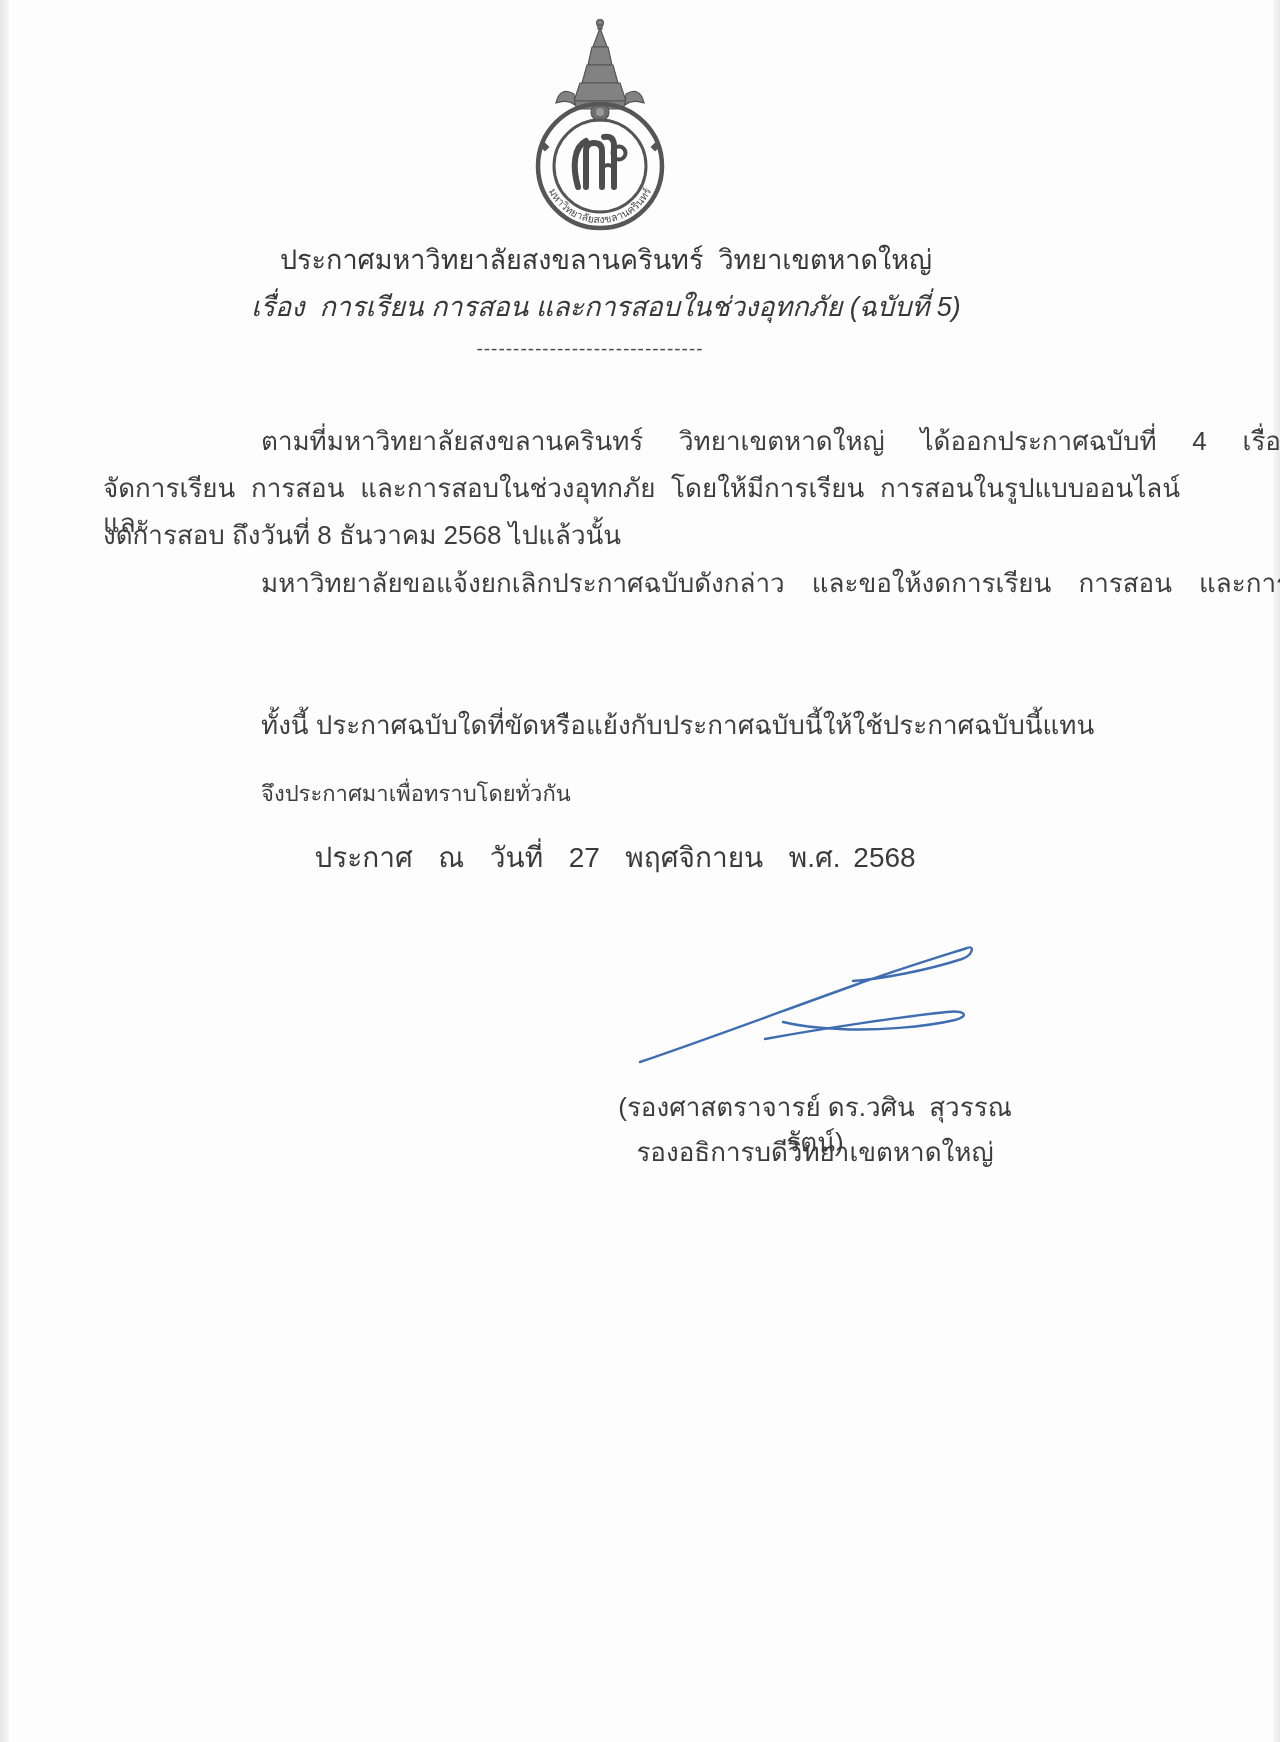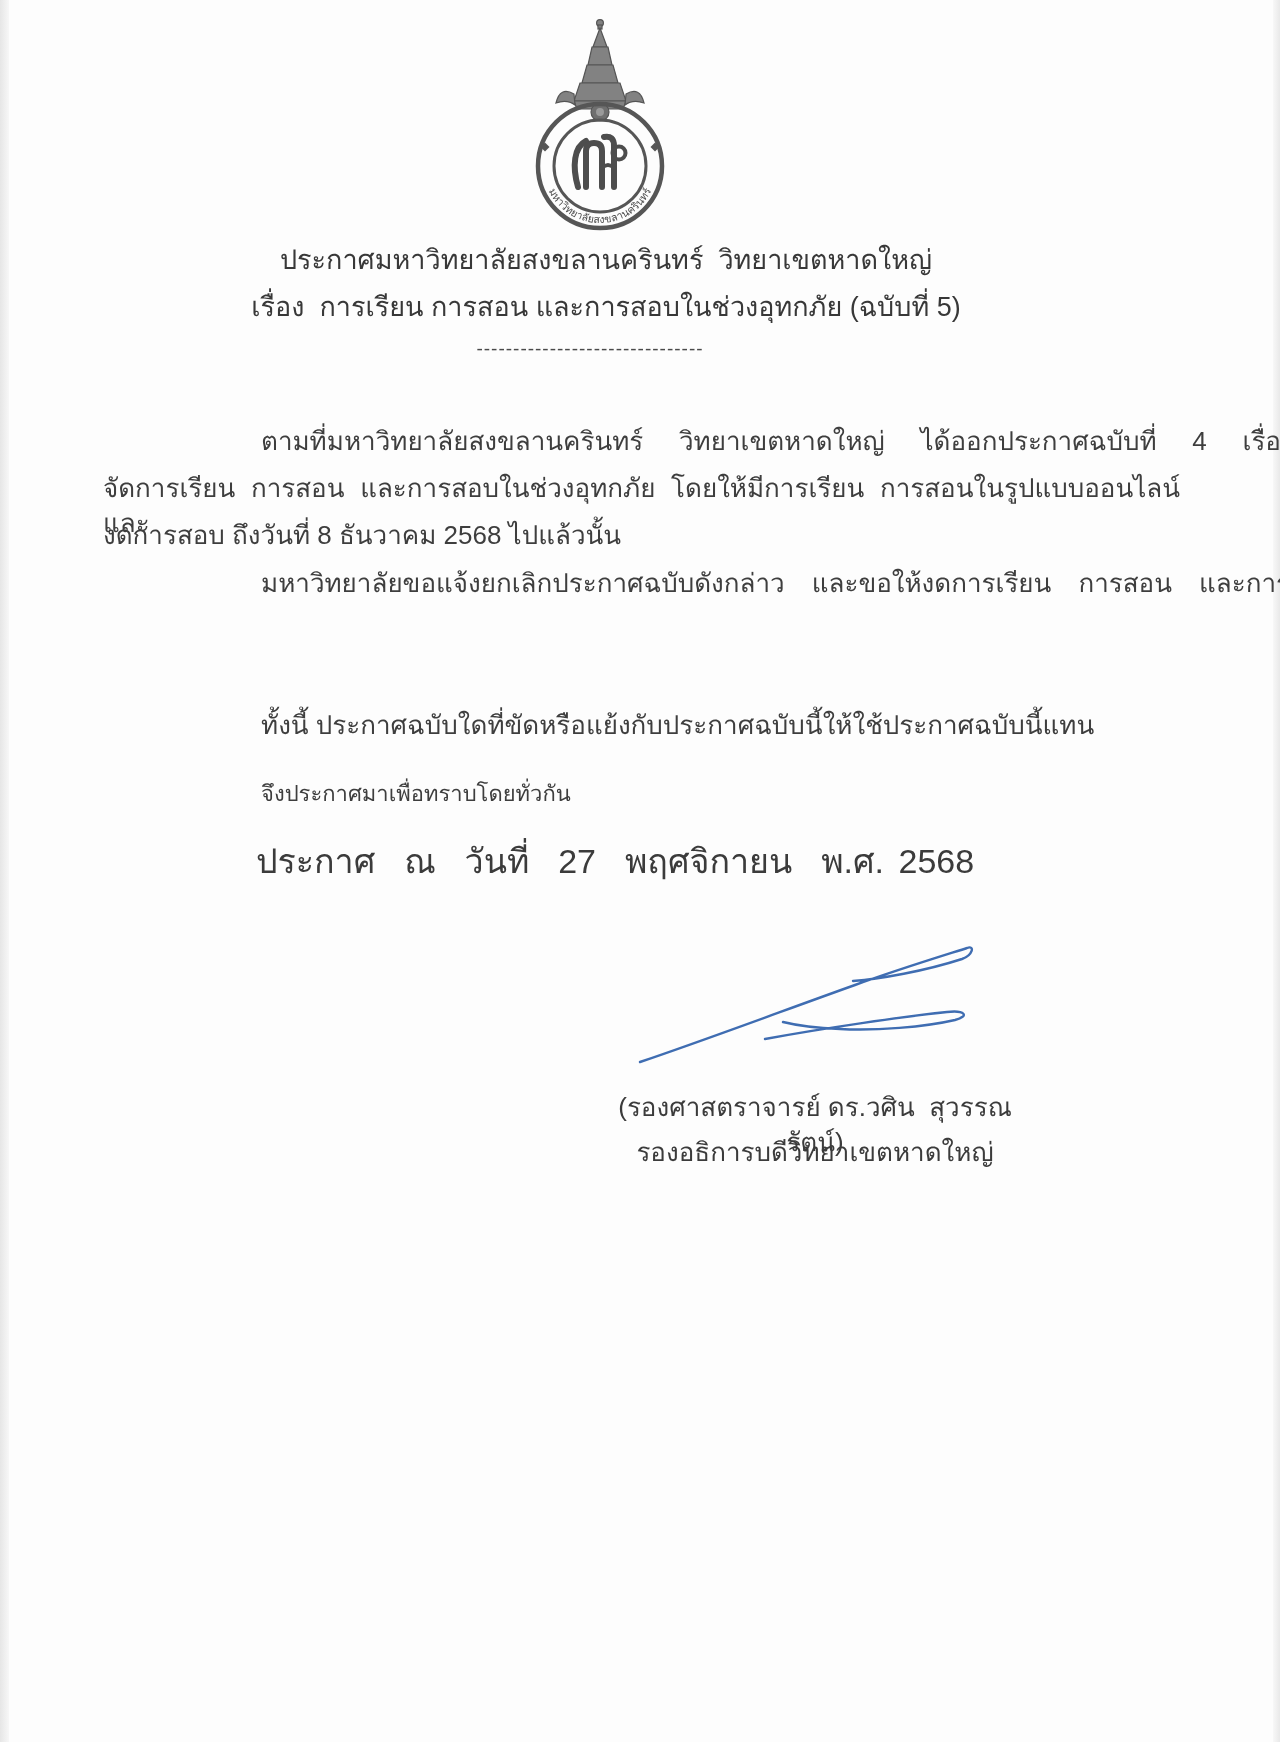--- a/index.html
+++ b/index.html
@@ -12,30 +12,30 @@
     color:#3e3e3e;
   }
   .edge-left{position:absolute;left:0;top:0;width:9px;height:100%;
     background:linear-gradient(90deg,#e6e6e6,#f7f7f7);}
   .edge-right{position:absolute;right:0;top:0;width:7px;height:100%;
     background:linear-gradient(270deg,#e9e9e9,#f8f8f8);}
   .line{position:absolute;white-space:pre-wrap;line-height:1.35;}
   .crest{position:absolute;left:520px;top:16px;width:160px;height:226px;}
   .title{left:0;width:1180px;text-align:center;font-size:27px;color:#383838;margin-left:16px;}
   .t1{top:242px;}
-  .t2{top:289px;}
+  .t2{top:289px;font-style:italic;}
   .sep{top:336px;left:0;width:1180px;text-align:center;font-size:19px;
        letter-spacing:1px;color:#4a4a4a;}
   .body-line{left:103px;width:1077px;font-size:26px;}
   .indent{padding-left:158px;}
   .fill{text-align:justify;text-align-last:justify;}
   .b0{top:424px;} .b1{top:471px;} .b2{top:518px;}
   .b3{top:566px;} .b4{top:613px;} .b5{top:660px;} .b6{top:708px;}
   .closing{top:779px;left:261px;font-size:22px;}
-  .dateline{top:839px;left:0;width:1230px;text-align:center;font-size:34px;
+  .dateline{top:839px;left:0;width:1230px;text-align:center;font-size:28px;
             word-spacing:5px;color:#3b3b3b;}
   .sigblock{position:absolute;left:610px;width:410px;text-align:center;
             font-size:26px;color:#3b3b3b;}
   .sigblock.name{top:1090px;}
   .sigblock.role{top:1135px;}
   .signature-svg{position:absolute;left:625px;top:910px;width:350px;height:170px;}
 </style>
 </head>
 <body>
 

